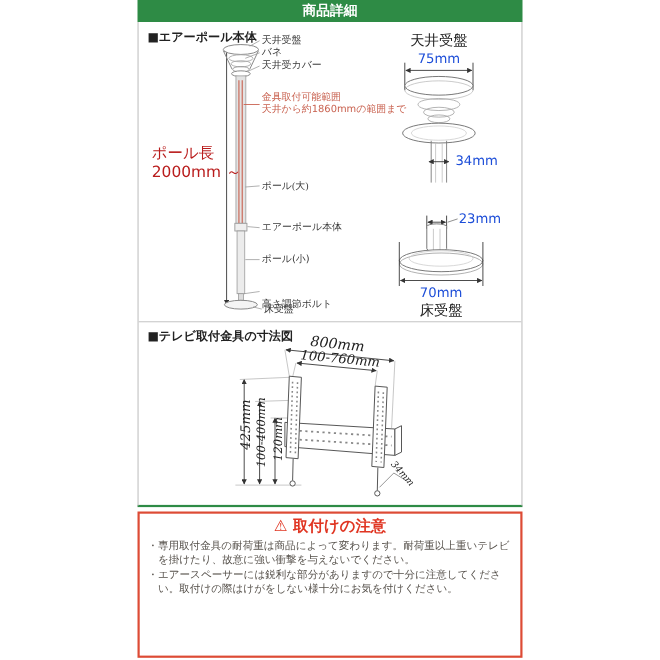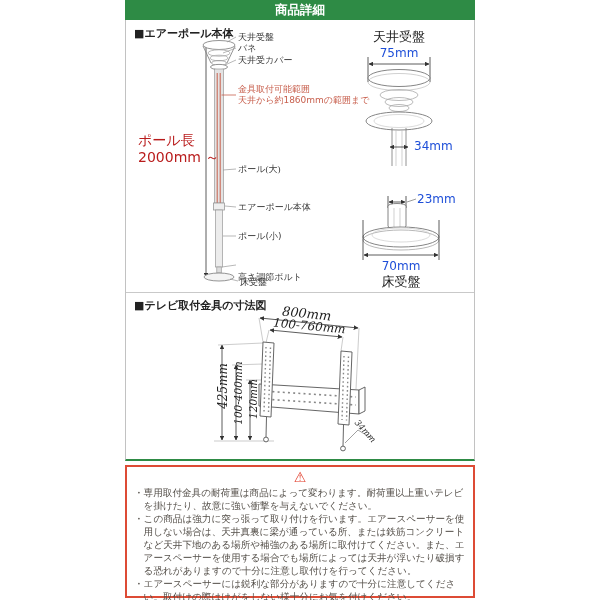--- a/index.html
+++ b/index.html
@@ -197,22 +197,22 @@
       <div class="iso" style="left:67px;top:86px;width:60px;font-size:12px;text-align:center;transform:rotate(-90deg);">425mm</div>
       <div class="iso" style="left:77px;top:94px;width:70px;font-size:10.5px;text-align:center;transform:rotate(-90deg);">100-400mm</div>
       <div class="iso" style="left:104px;top:100px;width:46px;font-size:10.5px;text-align:center;transform:rotate(-90deg);">120mm</div>
       <div class="iso" style="left:226px;top:133px;font-size:8.5px;transform:rotate(48deg);">34mm</div>
     </div>
   </div>
 
   <div class="warn-box">
     <div class="warn-title">
       <span class="warn-icon">⚠</span>
+      <span>取付けの注意</span>
     </div>
     <ul class="warn-list">
       <li>専用取付金具の耐荷重は商品によって変わります。耐荷重以上重いテレビを掛けたり、故意に強い衝撃を与えないでください。</li>
-      <li>この商品は強力に突っ張って取り付けを行います。エアースペーサーを使用しない場合は、天井真裏に梁が通っている所、または鉄筋コンクリートなど天井下地のある場所や補強のある場所に取付けてください。また、エアースペーサーを使用する場合でも場所によっては天井が浮いたり破損する恐れがありますので十分に注意し取付けを行ってください。</li>
       <li>エアースペーサーには鋭利な部分がありますので十分に注意してください。取付けの際はけがをしない様十分にお気を付けください。</li>
 
     </ul>
   </div>
 
 </div>
 
 </body></html>

